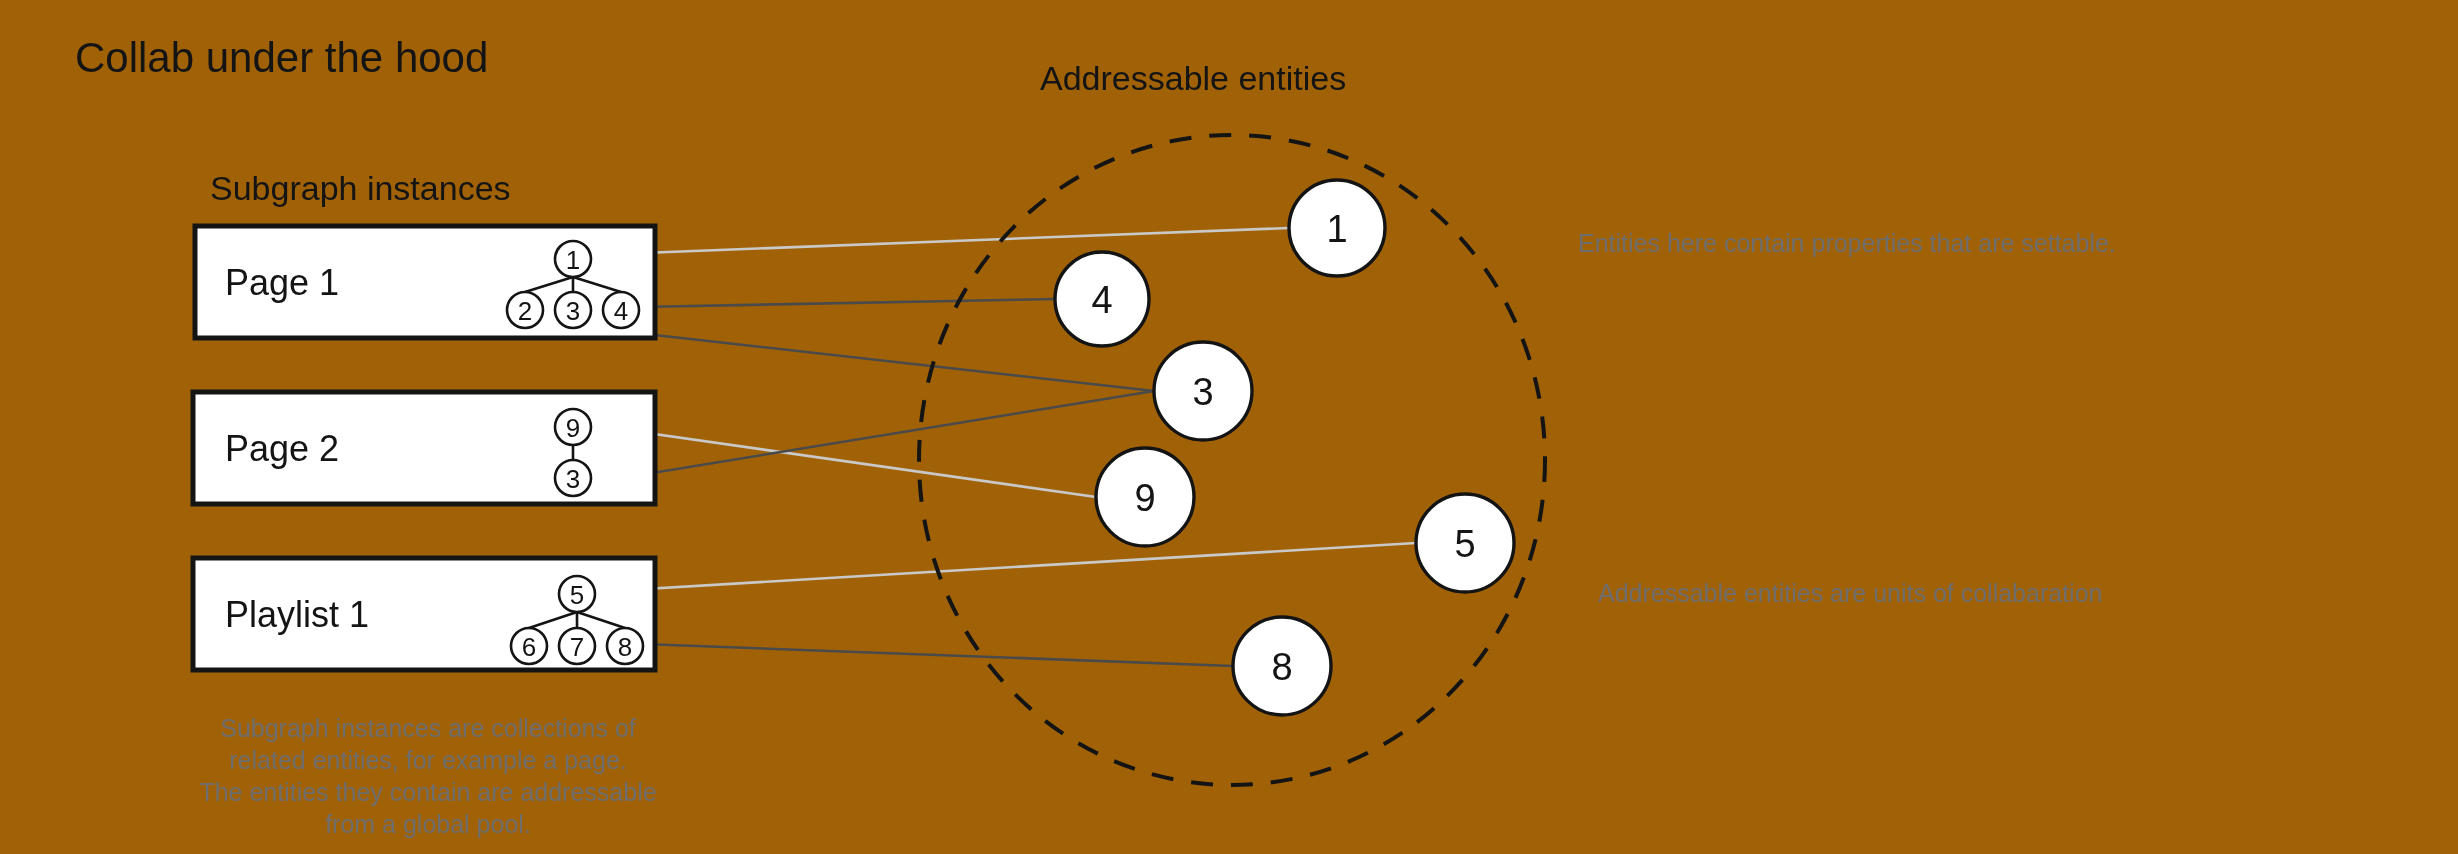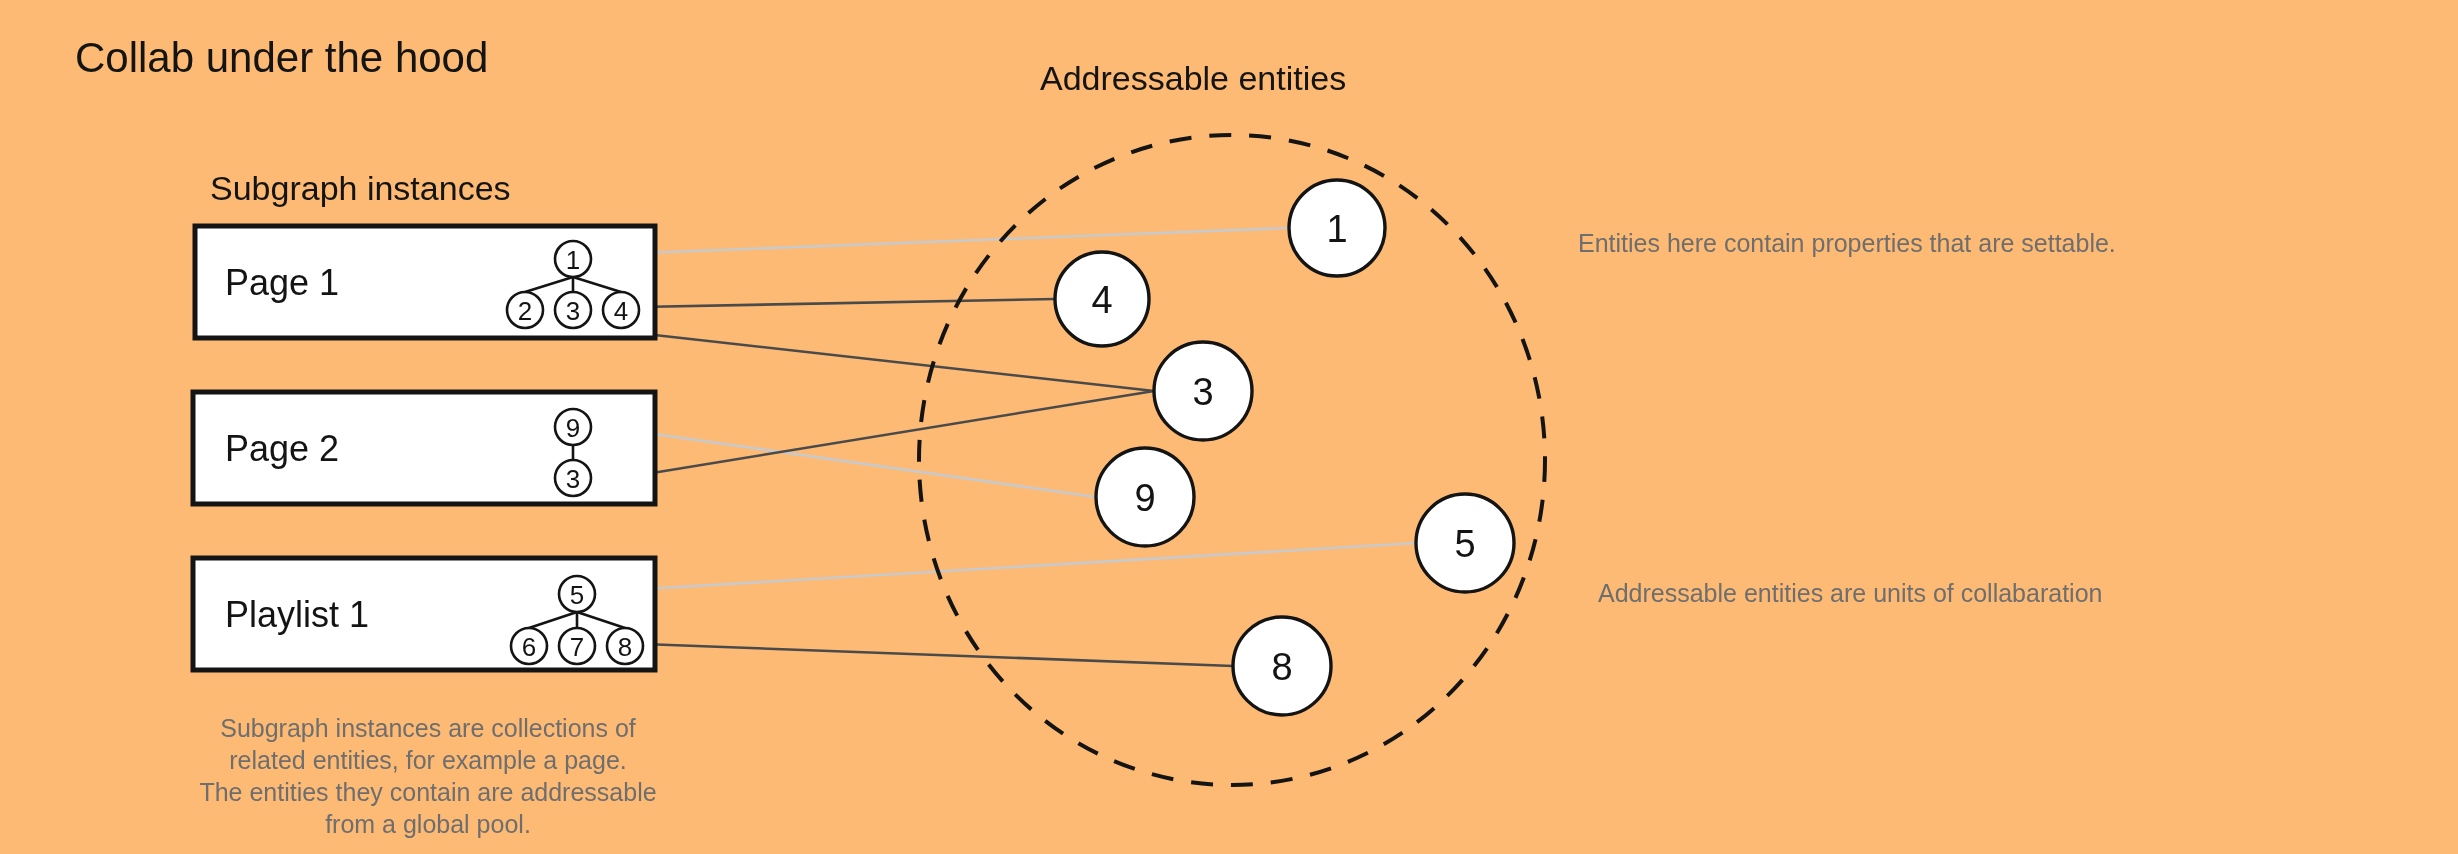--- a/index.html
+++ b/index.html
@@ -8,21 +8,21 @@
     background: #ffffff;
   }
   body {
     font-family: "Liberation Sans", sans-serif;
     -webkit-font-smoothing: antialiased;
   }
   #stage {
     position: relative;
     width: 2458px;
     height: 854px;
-    background: #fdba74;
+    background: #a16207;
     overflow: hidden;
   }
   #diagram-svg {
     position: absolute;
     left: 0;
     top: 0;
     width: 2458px;
     height: 854px;
   }
   .txt-title {

